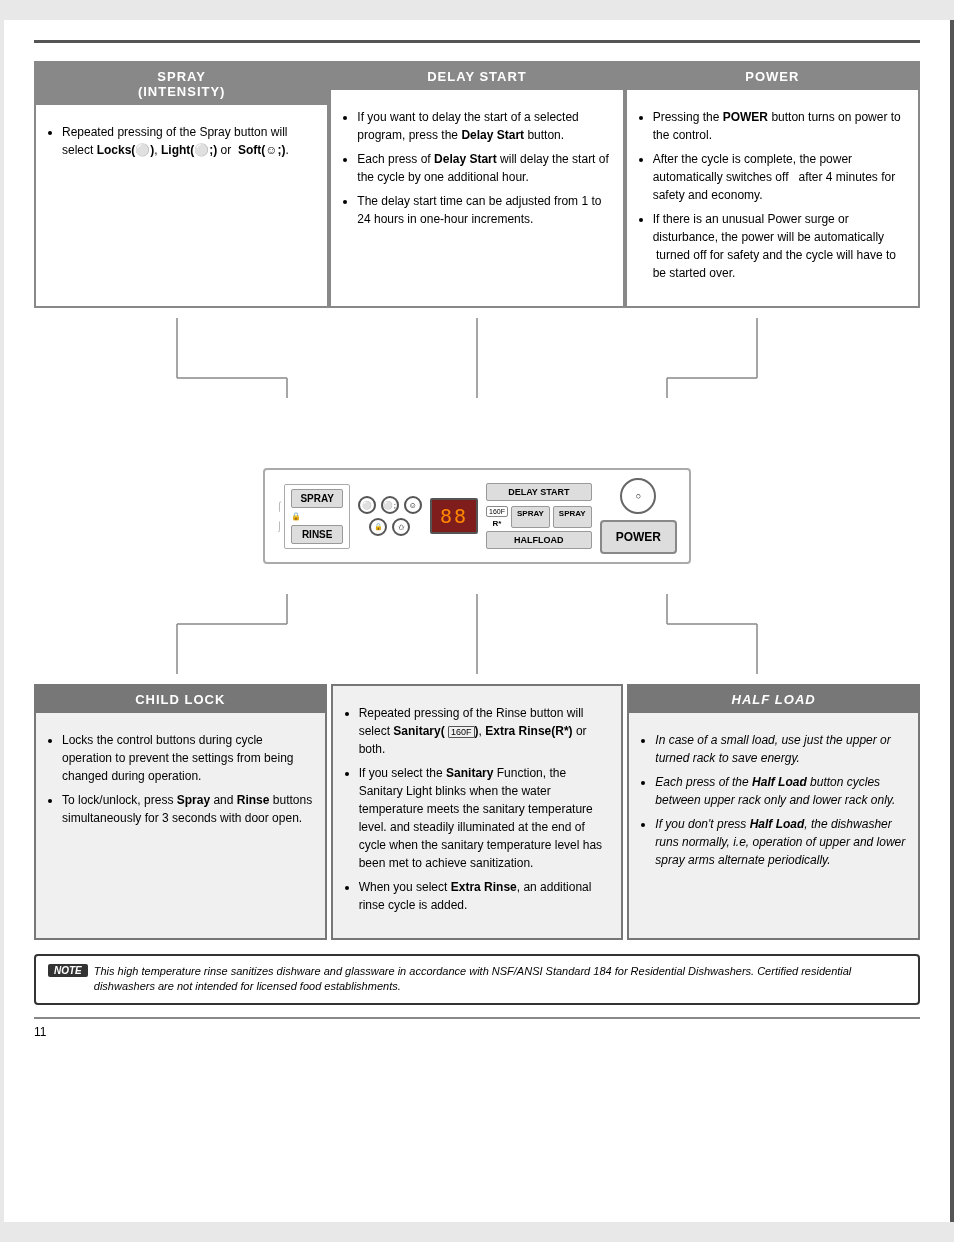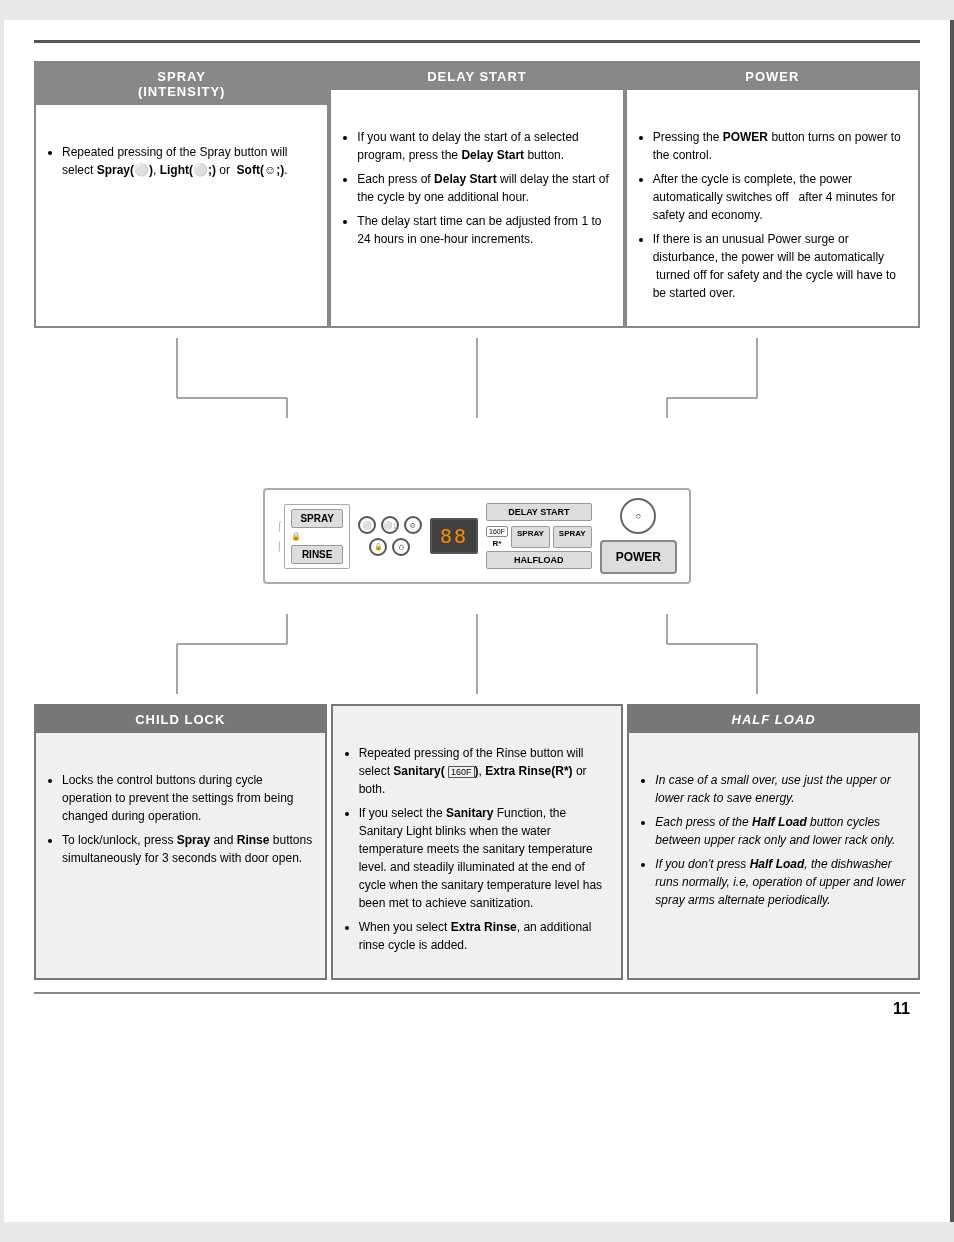--- a/index.html
+++ b/index.html
@@ -66,21 +66,20 @@
       font-size: 13px;
       text-align: center;
       padding: 6px 4px;
       letter-spacing: 1px;
       text-transform: uppercase;
     }
     .info-box-body {
       padding: 18px 12px;
       font-size: 12px;
       line-height: 1.5;
-      margin-top: 20px;
     }
     .info-box-body ul {
       list-style: disc;
       padding-left: 14px;
     }
     .info-box-body li {
       margin-bottom: 6px;
     }
     .info-box.spray { border-color: #888; }
     .info-box.spray .info-box-header { background: #888; }
@@ -128,21 +127,21 @@
       cursor: pointer;
     }
     .icon-circle {
       width: 18px; height: 18px;
       border-radius: 50%;
       border: 2px solid #555;
       display: flex; align-items: center; justify-content: center;
       font-size: 7px;
     }
     .panel-display {
-      background: #404040;
+      background: #7f1d1d;
       color: #f80;
       font-size: 20px;
       font-family: monospace;
       padding: 4px 8px;
       border-radius: 2px;
       letter-spacing: 2px;
       border: 2px solid #555;
     }
     .power-circle {
       width: 36px; height: 36px;
@@ -201,23 +200,23 @@
       font-style: italic;
     }
     .note-text {
       font-size: 11px;
       font-style: italic;
       line-height: 1.4;
     }
 
     
     .page-number {
-      text-align: right;
-      font-size: 16px;
-      font-weight: bold;
+      text-align: left;
+      font-size: 12px;
+      font-weight: normal;
       margin-top: 12px;
       padding-right: 10px;
       border-top: 2px solid #888;
       padding-top: 6px;
     }
 
     .panel-wrapper {
       position: relative;
       width: 100%;
     }
@@ -245,21 +244,21 @@
   <div class="side-tab">
     <span class="side-tab-text">FUNCTIONS OF CONTROL PANEL</span>
   </div>
 
   <div class="top-section">
 
     <div class="info-box spray">
       <div class="info-box-header">SPRAY<br>(INTENSITY)</div>
       <div class="info-box-body">
         <ul>
-          <li>Repeated pressing of the Spray button will select <b>Spray(⚪)</b>, <b>Light(⚪;)</b> or &nbsp;<b>Soft(☺;)</b>.</li>
+          <li>Repeated pressing of the Spray button will select <b>Locks(⚪)</b>, <b>Light(⚪;)</b> or &nbsp;<b>Soft(☺;)</b>.</li>
         </ul>
       </div>
     </div>
 
     <div class="info-box delay">
       <div class="info-box-header">DELAY START</div>
       <div class="info-box-body">
         <ul>
           <li>If you want to delay the start of a selected program, press the <b>Delay Start</b> button.</li>
           <li>Each press of <b>Delay Start</b> will delay the start of the cycle by one additional hour.</li>
@@ -378,23 +377,27 @@
           <li>If you select the <b>Sanitary</b> Function, the Sanitary Light blinks when the water temperature meets the sanitary temperature level. and steadily illuminated at the end of cycle when the sanitary temperature level has been met to achieve sanitization.</li>
           <li>When you select <b>Extra Rinse</b>, an additional rinse cycle is added.</li>
         </ul>
       </div>
     </div>
 
     <div class="info-box halfload">
       <div class="info-box-header">HALF LOAD</div>
       <div class="info-box-body">
         <ul>
-          <li>In case of a small over, use just the upper or lower rack to save energy.</li>
+          <li>In case of a small load, use just the upper or turned rack to save energy.</li>
           <li>Each press of the <b>Half Load</b> button cycles between upper rack only and lower rack only.</li>
           <li>If you don't press <b>Half Load</b>, the dishwasher runs normally, i.e, operation of upper and lower spray arms alternate periodically.</li>
         </ul>
       </div>
     </div>
   </div>
 
+  <div class="note-section">
+    <span class="note-label">NOTE</span>
+    <span class="note-text">This high temperature rinse sanitizes dishware and glassware in accordance with NSF/ANSI Standard 184 for Residential Dishwashers. Certified residential dishwashers are not intended for licensed food establishments.</span>
+  </div>
 
   <div class="page-number">11</div>
 </div>
 
 </body></html>

